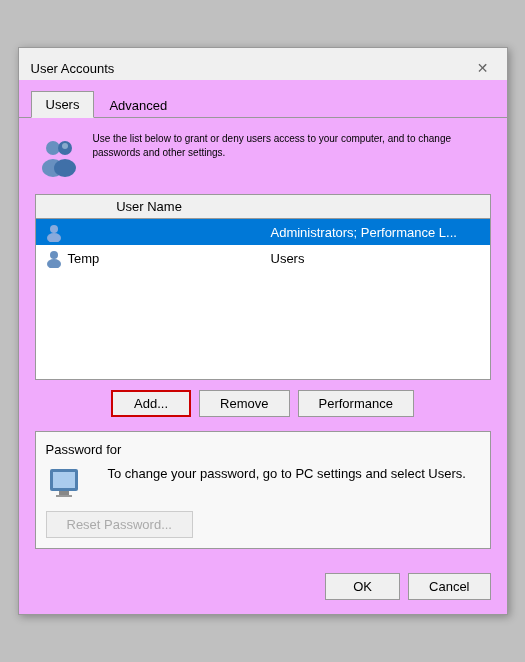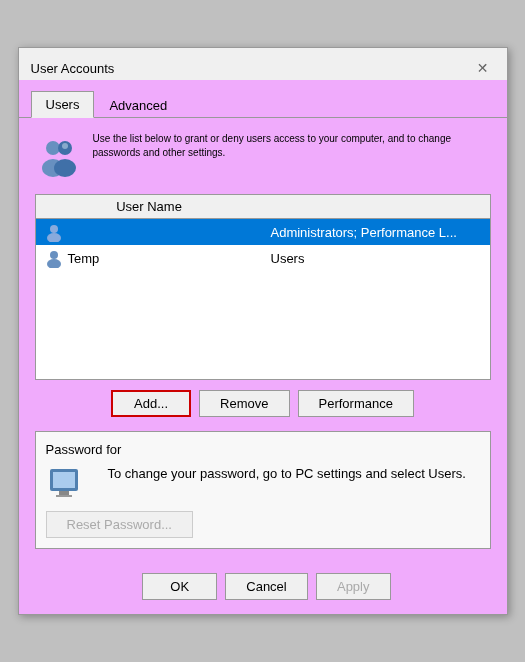--- a/index.html
+++ b/index.html
@@ -234,21 +234,21 @@
       font-size: 13px;
       border: 1px solid #ccc;
       background: #f0f0f0;
       color: #aaa;
       cursor: default;
       min-width: 120px;
     }
 
     .footer {
       display: flex;
-      justify-content: center;
+      justify-content: flex-end;
       gap: 8px;
       padding: 10px 16px 14px 24px;
     }
 
     .footer-btn {
       padding: 5px 20px;
       font-size: 13px;
       border: 1px solid #999;
       background: #f0f0f0;
       cursor: pointer;
@@ -344,15 +344,14 @@
       <div class="password-btn-row">
         <button class="btn-disabled" disabled="">Reset Password...</button>
       </div>
     </div>
 
   </div>
 
   <div class="footer">
     <button class="footer-btn">OK</button>
     <button class="footer-btn">Cancel</button>
-    <button class="footer-btn apply" disabled="">Apply</button>
   </div>
 </div>
 
 </body></html>

